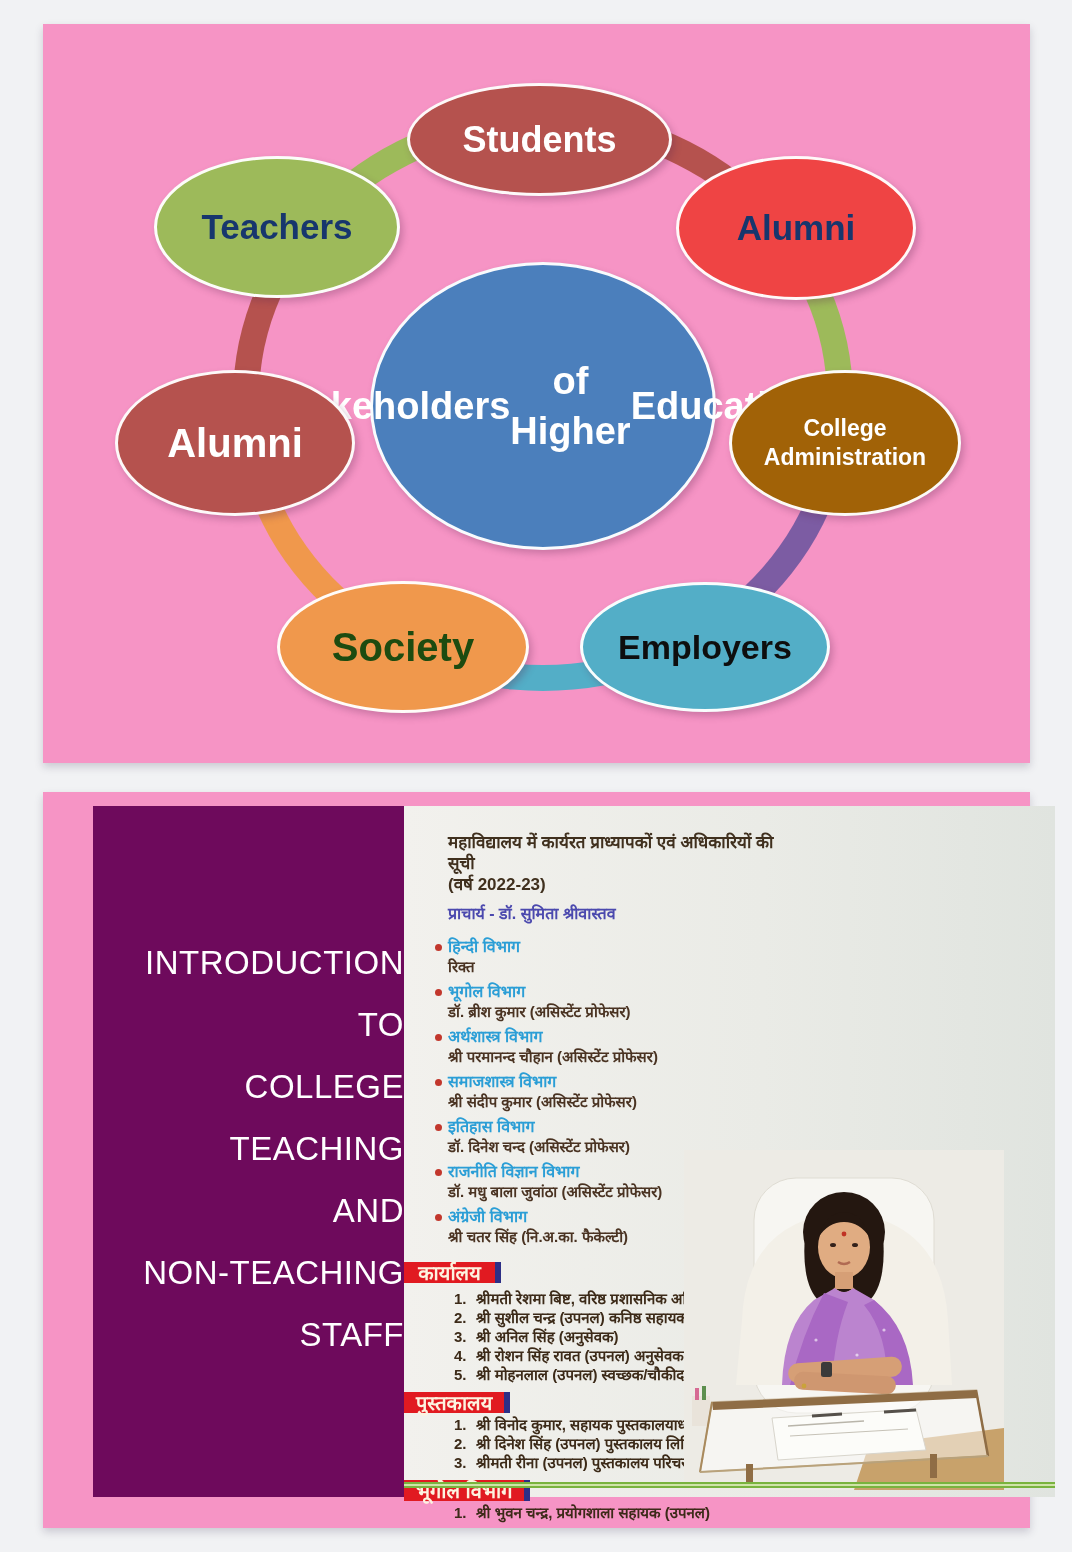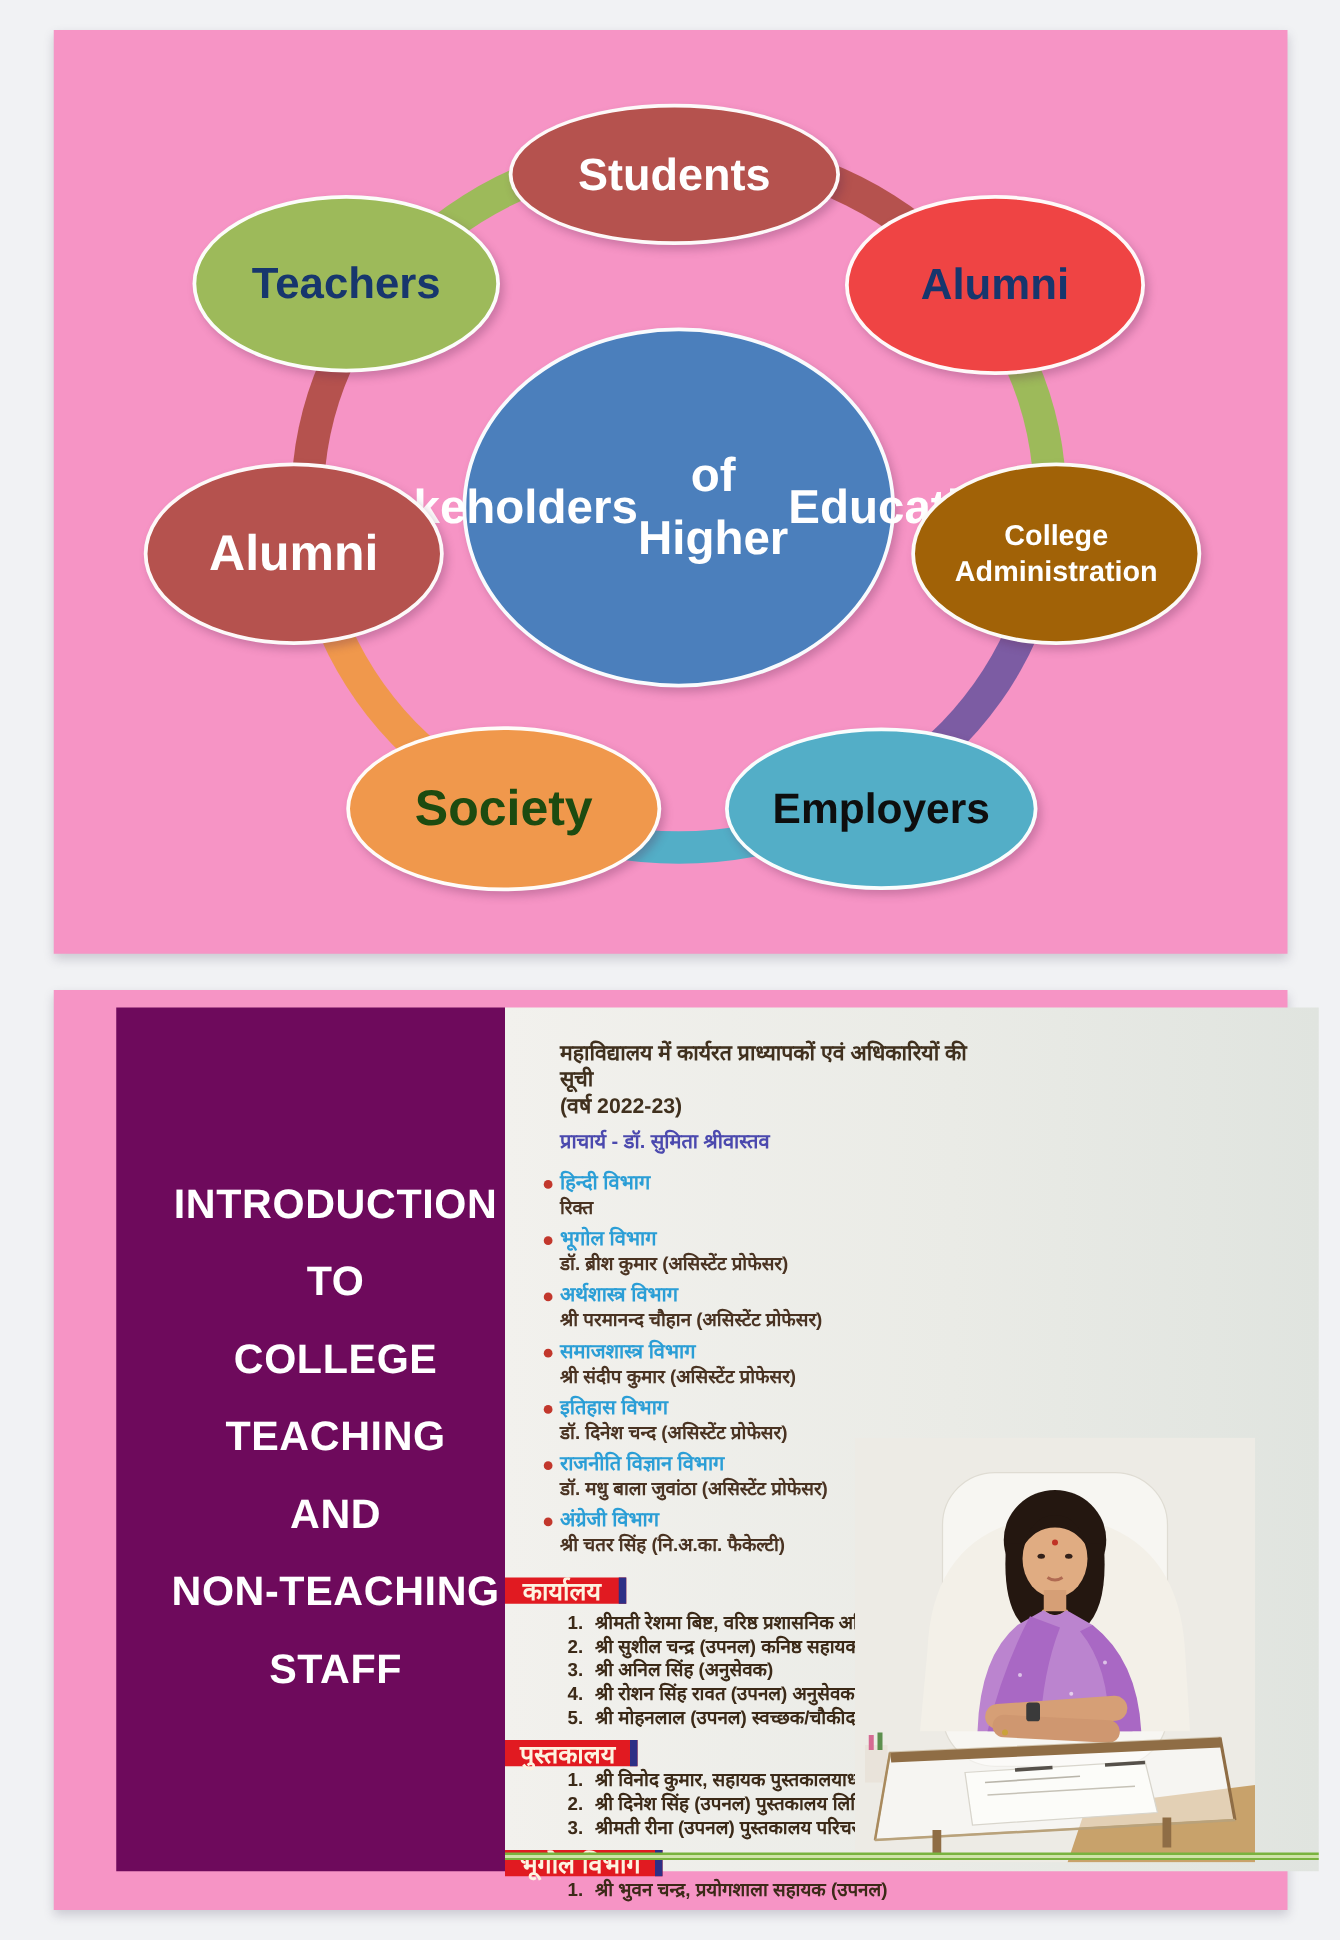--- a/index.html
+++ b/index.html
@@ -32,21 +32,21 @@
   .n-parents{left:72px;top:346px;width:240px;height:146px;background:#b5524e;color:#fff;font-size:40px;}
   .n-admin{left:686px;top:346px;width:232px;height:146px;background:#a16207;color:#fff;font-size:23px;line-height:1.25;padding:0 26px;}
   .n-society{left:234px;top:557px;width:252px;height:132px;background:#f0984c;color:#1d4b10;font-size:40px;}
   .n-employers{left:537px;top:558px;width:250px;height:130px;background:#53aec7;color:#0e0e0e;font-size:34px;}
   .n-center{left:327px;top:238px;width:346px;height:288px;background:#4b7fbc;color:#fff;
     font-size:38px;line-height:1.32;flex-direction:row;}
   
   #slide2{top:792px;height:736px;}
   .panel{position:absolute;left:50px;top:14px;width:311px;height:691px;background:#6e0a5c;}
   .panel-lines{padding-top:126px;}
-  .panel-line{color:#fff;font-weight:bold;font-size:33px;line-height:62px;text-align:center;letter-spacing:.5px;padding-left:40px;}
+  .panel-line{color:#fff;font-weight:normal;font-size:33px;line-height:62px;text-align:right;letter-spacing:.5px;padding-left:40px;}
   .page{position:absolute;left:361px;top:14px;width:651px;height:691px;
     background:linear-gradient(90deg,#f2f1ed 0%,#eaebe6 55%,#e0e4df 100%);}
   .content{position:absolute;left:0;top:0;width:330px;padding:26px 0 0 44px;box-sizing:content-box;}
   .h1{margin:0;font-size:17px;font-weight:bold;color:#40301e;line-height:21px;}
   .principal{margin:9px 0 0;font-size:16px;font-weight:bold;color:#4b49ae;line-height:20px;}
   .depts{margin-top:13px;}
   .dept{margin-bottom:6px;}
   .dept-name{position:relative;color:#2b9ed6;font-weight:bold;font-size:16px;line-height:20px;}
   .dept-name::before{content:'';position:absolute;left:-13px;top:7px;width:7px;height:7px;border-radius:50%;background:#c2372c;}
   .dept-member{color:#4a3322;font-weight:600;font-size:15px;line-height:19px;}

